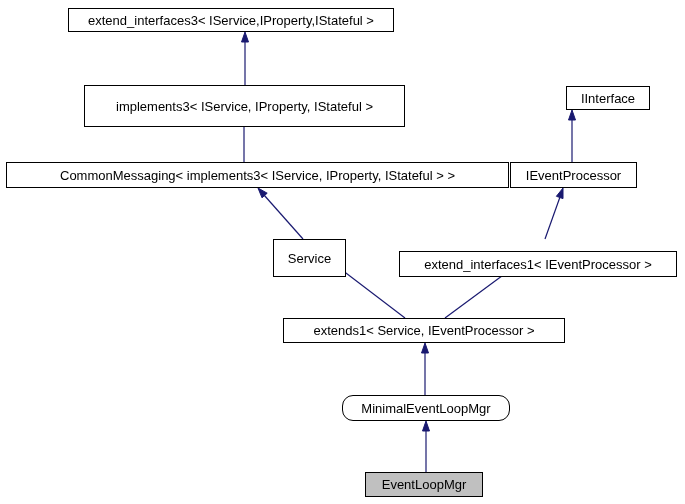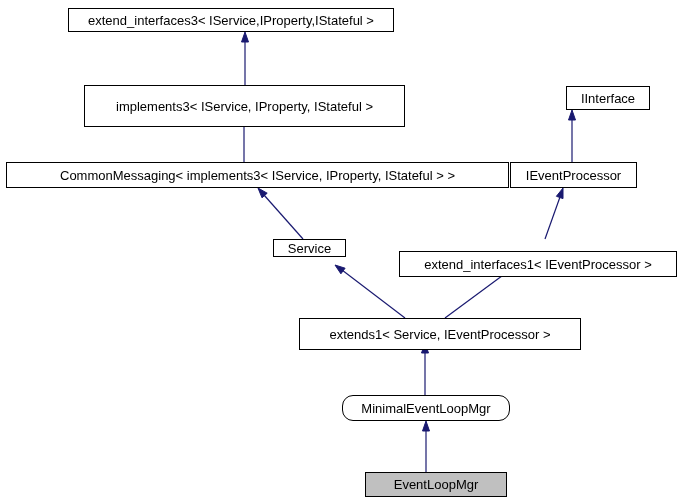--- a/index.html
+++ b/index.html
@@ -121,33 +121,33 @@
   </div>
 
   <div class="node" style="left:6px; top:162px; width:503px; height:26px;">
     <span class="node-label">CommonMessaging&lt; implements3&lt; IService, IProperty, IStateful &gt; &gt;</span>
   </div>
 
   <div class="node" style="left:510px; top:162px; width:127px; height:26px;">
     <span class="node-label">IEventProcessor</span>
   </div>
 
-  <div class="node" style="left:273px; top:239px; width:73px; height:18px;align-items:center;">
+  <div class="node" style="left:273px; top:239px; width:73px; height:38px;align-items:center;">
     <span class="node-label">Service</span>
   </div>
 
   <div class="node" style="left:399px; top:239px; width:278px; height:26px;margin-top:12px;">
     <span class="node-label">extend_interfaces1&lt; IEventProcessor &gt;</span>
   </div>
 
-  <div class="node" style="left:283px; top:318px; width:282px; height:32px;margin-left:16px;">
+  <div class="node" style="left:283px; top:318px; width:282px; height:25px;">
     <span class="node-label">extends1&lt; Service, IEventProcessor &gt;</span>
   </div>
 
   <div class="node" style="left:342px; top:395px; width:168px; height:26px;border-radius:11px;">
     <span class="node-label">MinimalEventLoopMgr</span>
   </div>
 
-  <div class="node highlighted" style="left:365px; top:472px; width:142px; height:25px;">
+  <div class="node highlighted" style="left:365px; top:472px; width:118px; height:25px;">
     <span class="node-label">EventLoopMgr</span>
   </div>
 
 </div>
 
 </body></html>

